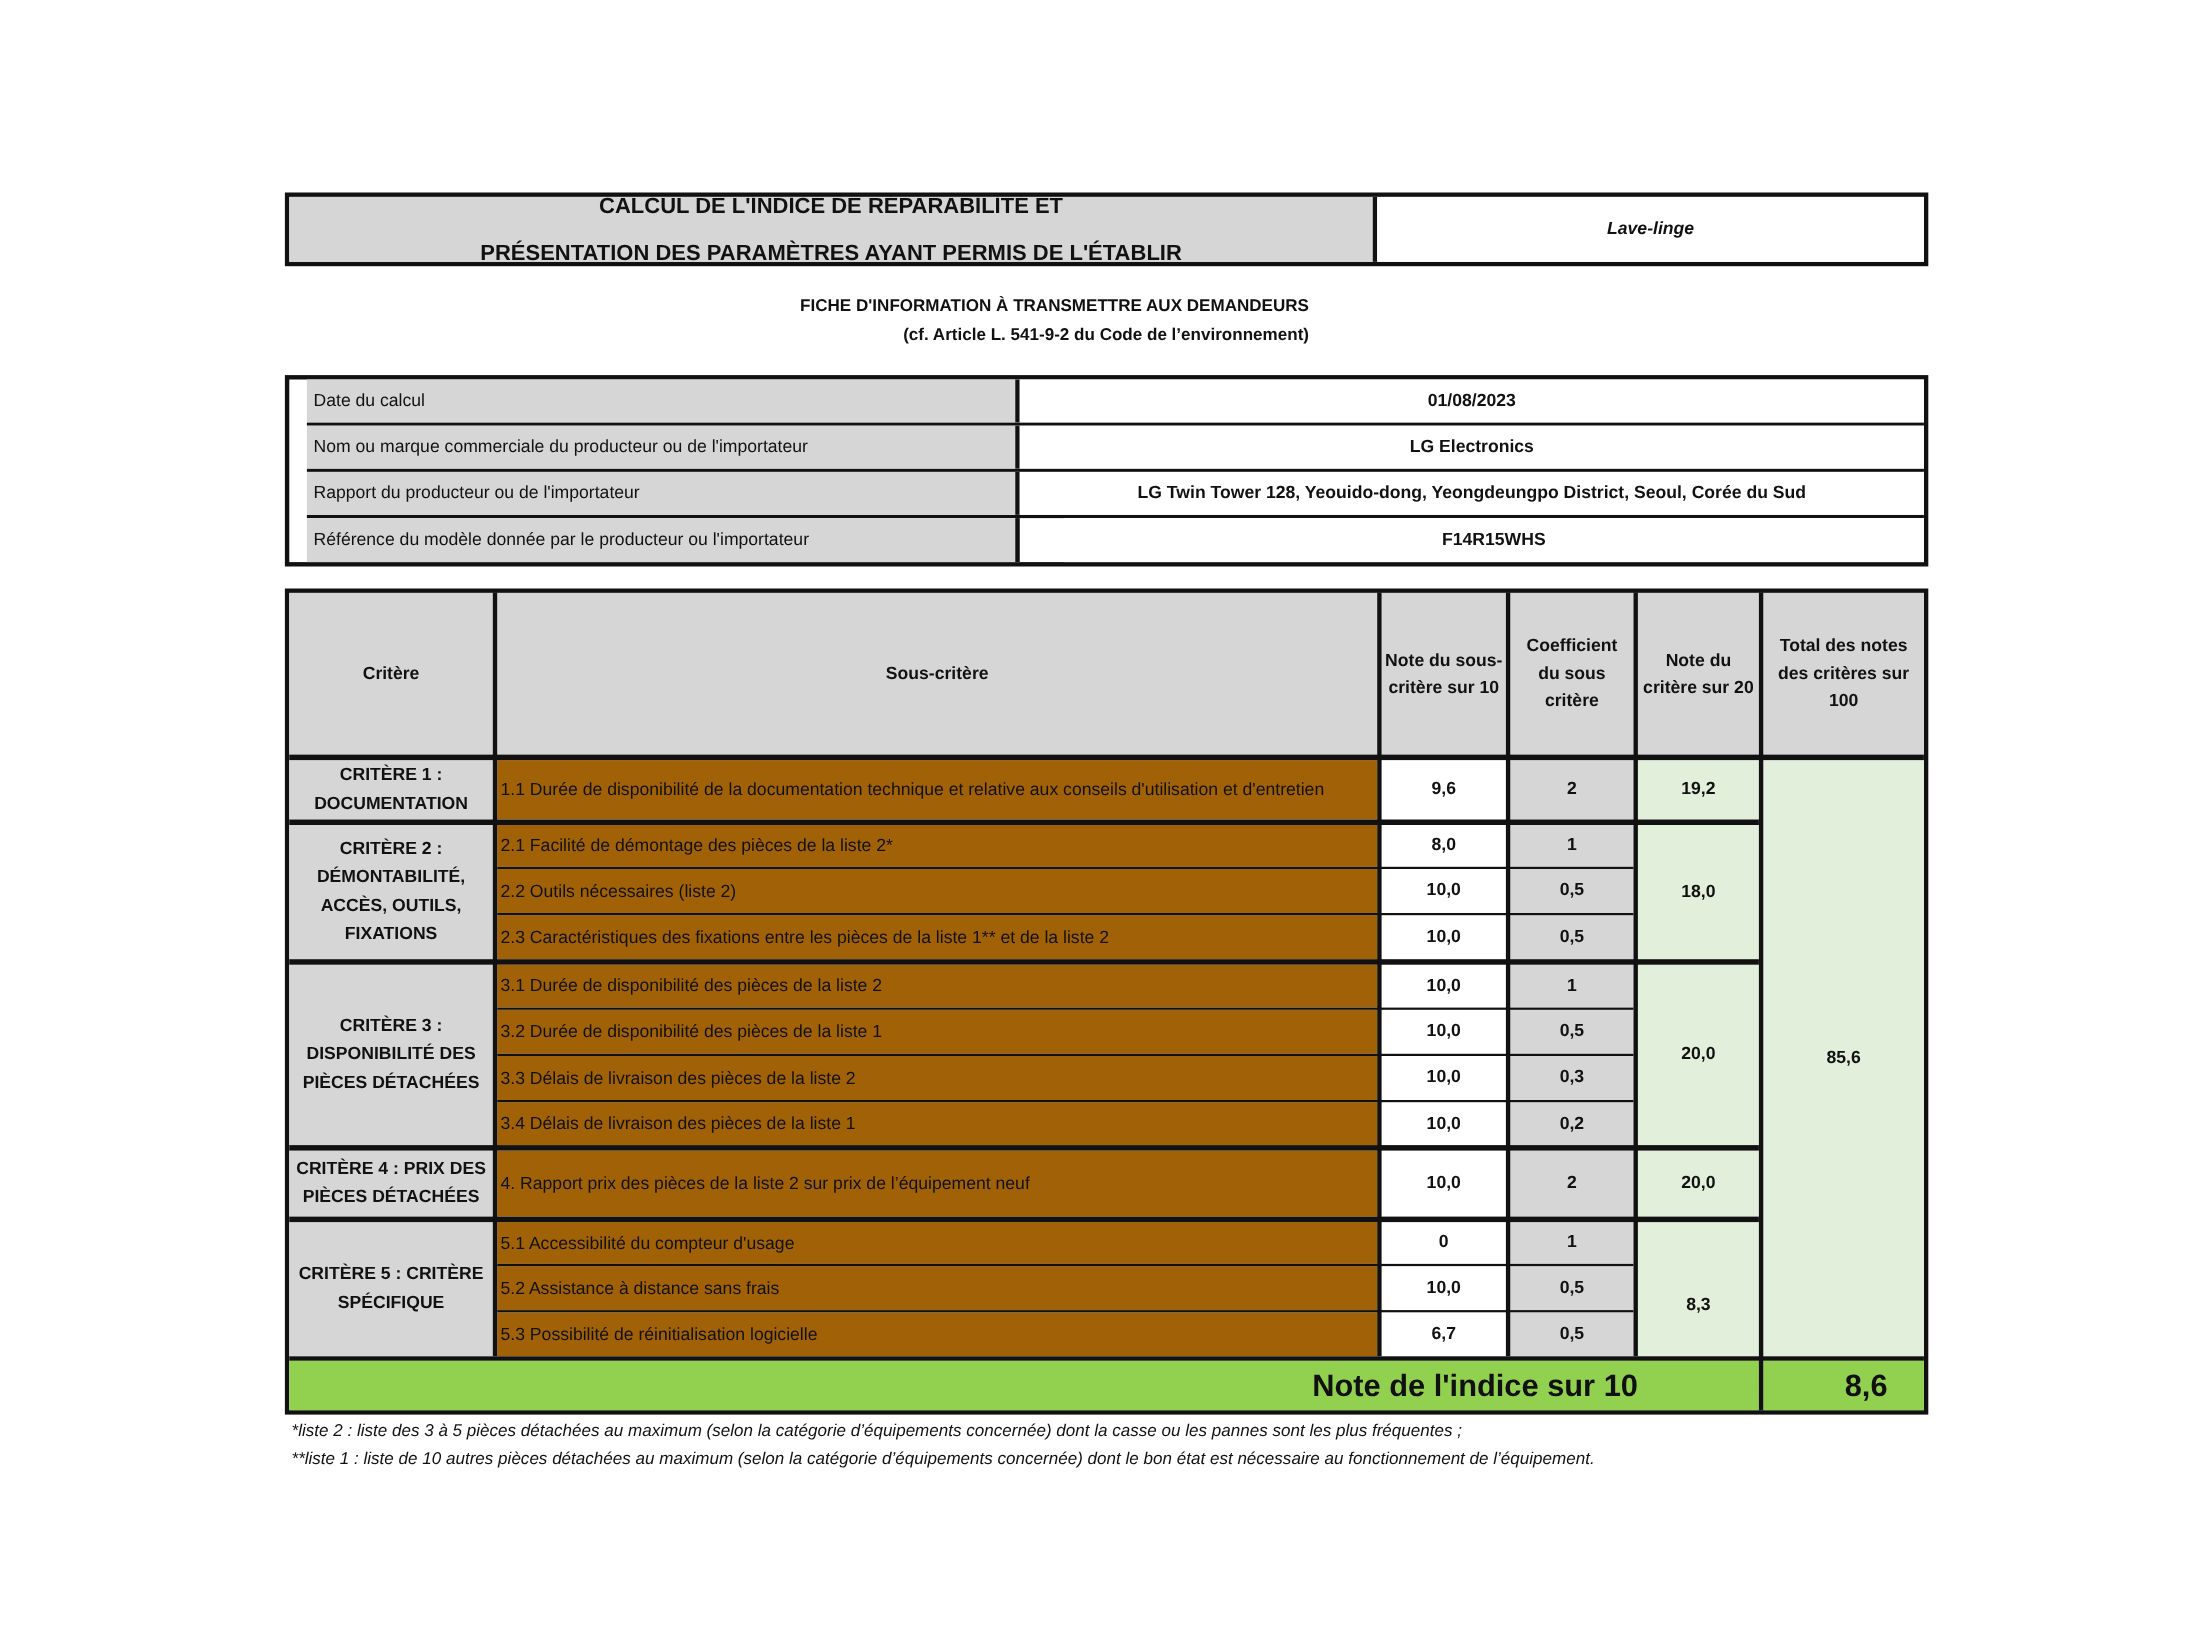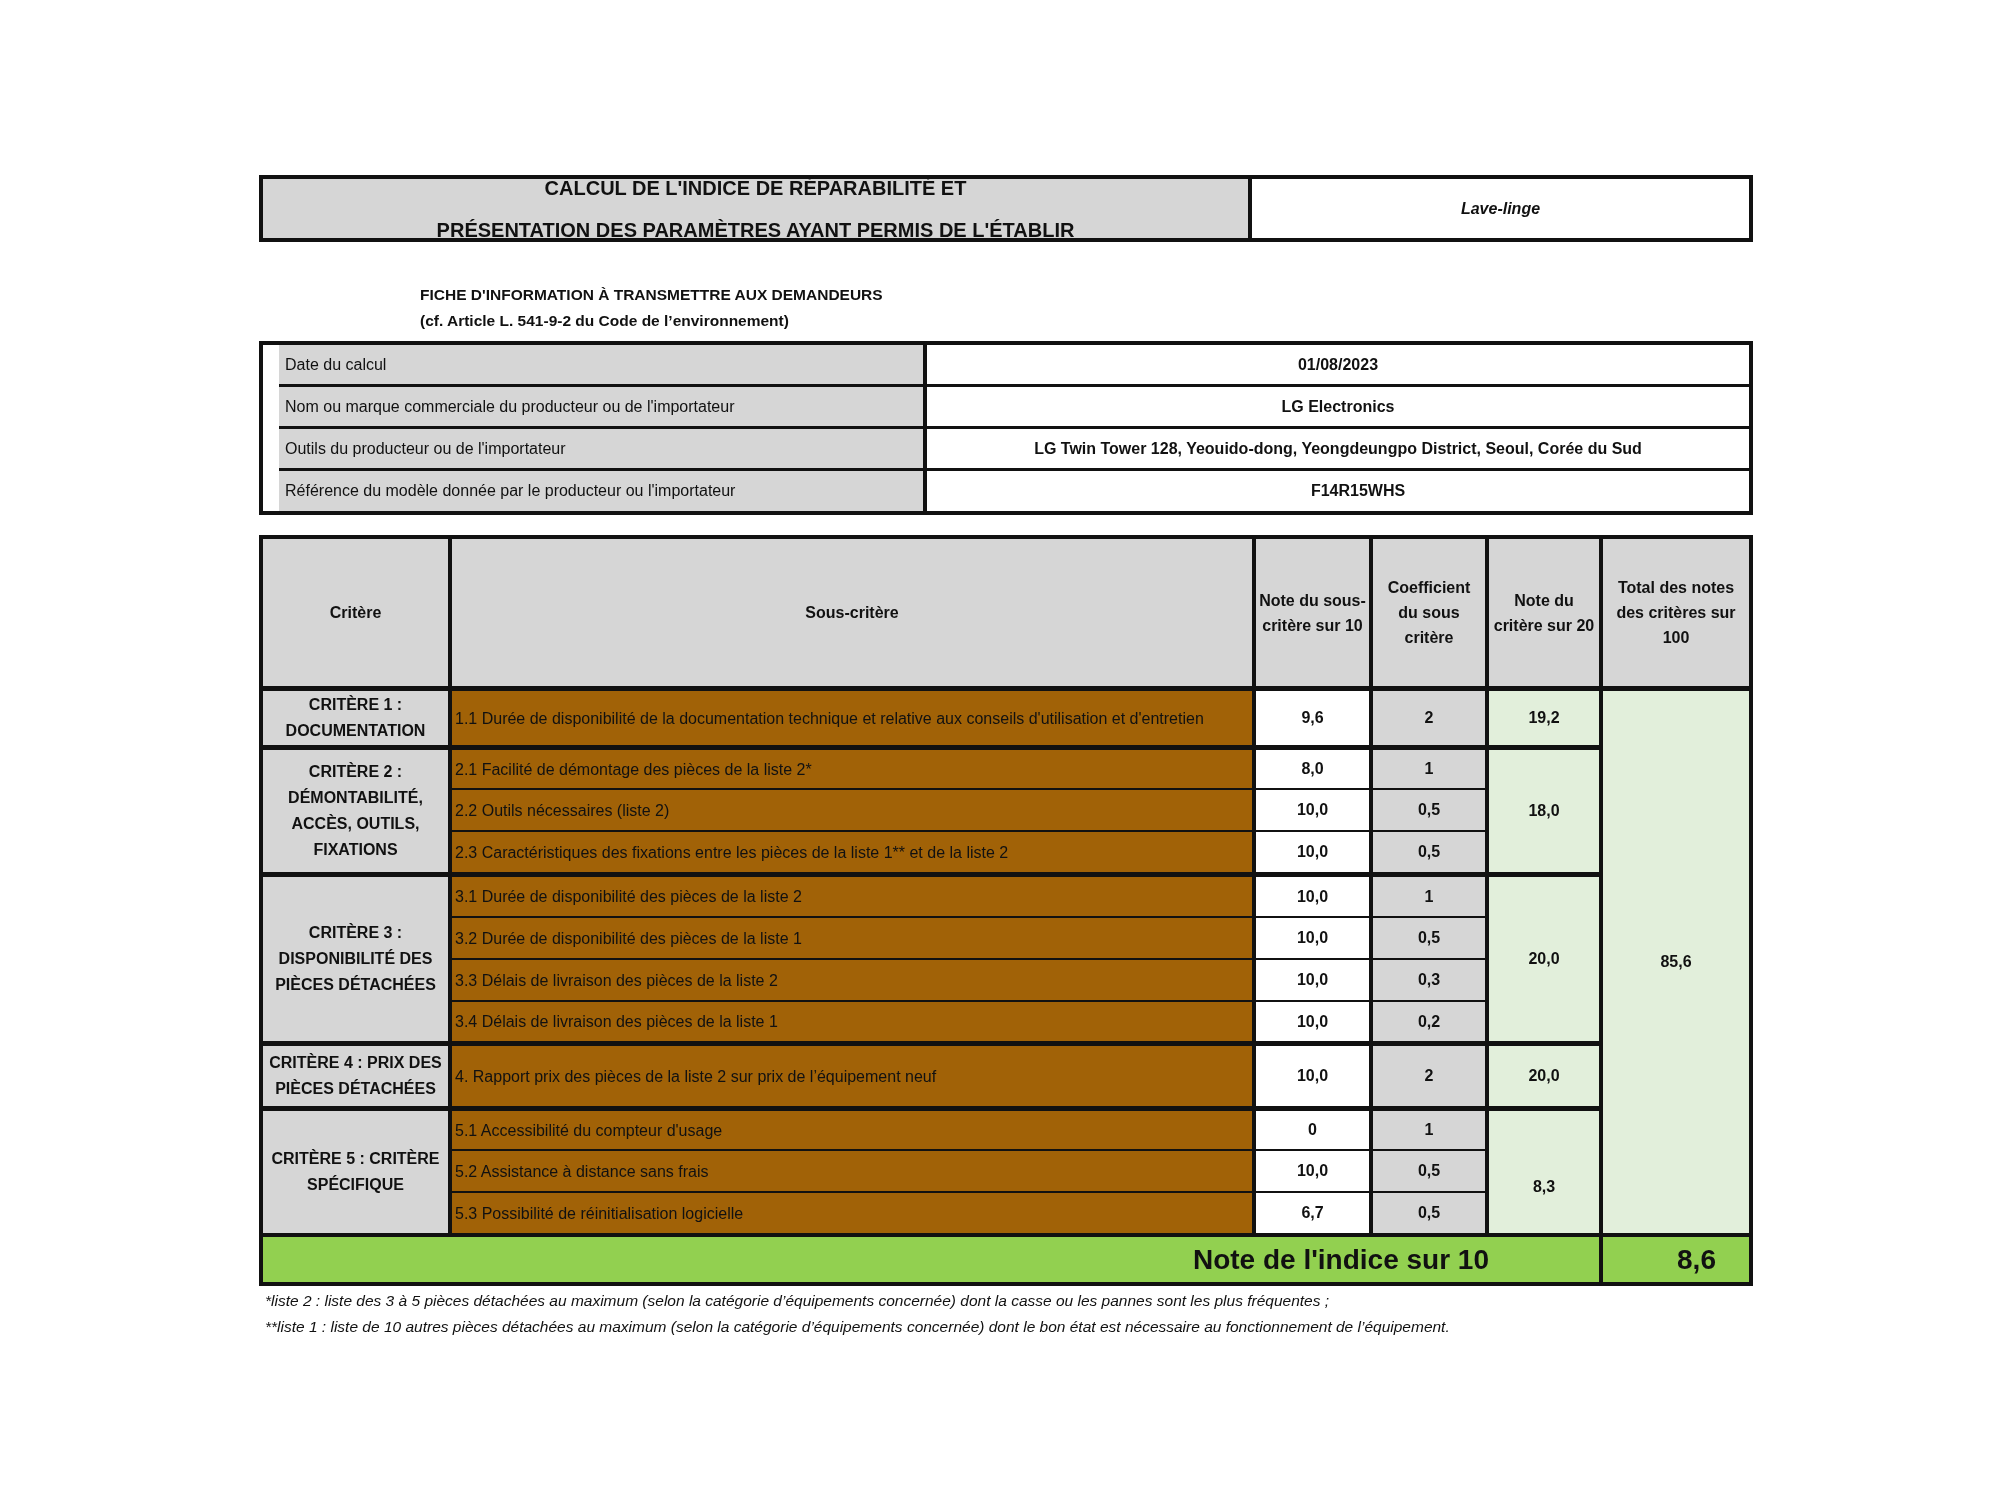--- a/index.html
+++ b/index.html
@@ -2,21 +2,21 @@
 <html><head>
 <meta charset="utf-8">
 <style>
   html, body { margin: 0; padding: 0; background: #ffffff; }
   body { width: 1998px; height: 1498px; position: relative; font-family: "Liberation Sans", "DejaVu Sans", sans-serif; color: #111; overflow: hidden; }
 
   .title-box { position: absolute; left: 259px; top: 175px; width: 1494px; height: 67px; border: 4px solid #111; box-sizing: border-box; display: flex; }
   .title-left { width: 985px; background: #d6d6d6; border-right: 4px solid #111; display: flex; flex-direction: column; justify-content: center; align-items: center; font-weight: bold; font-size: 20px; line-height: 30px; gap: 12px; }
   .title-right { flex: 1; background: #fff; display: flex; align-items: center; justify-content: center; font-style: italic; font-weight: bold; font-size: 16px; }
 
-  .subtitle { position: absolute; left: 420px; top: 266px; width: 770px; text-align: left; font-weight: bold; font-size: 15.5px; line-height: 26px; margin-top: 16px; }
+  .subtitle { position: absolute; left: 420px; top: 266px; width: 770px; text-align: right; font-weight: bold; font-size: 15.5px; line-height: 26px; }
 
   .info-table { position: absolute; left: 259px; top: 341px; width: 1494px; border: 4px solid #111; box-sizing: border-box; border-collapse: collapse; padding-left: 16px; }
   .info-row { display: flex; height: 42px; border-bottom: 3px solid #111; box-sizing: border-box; }
   .info-row:last-child { border-bottom: none; height: 40px; gap: 40px; }
   .info-label { width: 648px; background: #d6d6d6; border-right: 4px solid #111; display: flex; align-items: center; padding-left: 6px; font-size: 16px; box-sizing: border-box; }
   .info-value { flex: 1; background: #fff; display: flex; align-items: center; justify-content: center; font-weight: bold; font-size: 16px; }
 
   .grid { position: absolute; left: 259px; top: 535px; width: 1494px; height: 751px; border: 4px solid #111; box-sizing: border-box; }
   .cell { position: absolute; box-sizing: border-box; display: flex; align-items: center; justify-content: center; text-align: center; font-size: 16px; }
   .hdr { background: #d6d6d6; font-weight: bold; line-height: 25px; }
@@ -51,21 +51,21 @@
 <div class="info-table">
   <div class="info-row">
     <div class="info-label">Date du calcul</div>
     <div class="info-value">01/08/2023</div>
   </div>
   <div class="info-row">
     <div class="info-label">Nom ou marque commerciale du producteur ou de l'importateur</div>
     <div class="info-value">LG Electronics</div>
   </div>
   <div class="info-row">
-    <div class="info-label">Outils du producteur ou de l'importateur</div>
+    <div class="info-label">Rapport du producteur ou de l'importateur</div>
     <div class="info-value">LG Twin Tower 128, Yeouido-dong, Yeongdeungpo District, Seoul, Corée du Sud</div>
   </div>
   <div class="info-row">
     <div class="info-label">Référence du modèle donnée par le producteur ou l'importateur</div>
     <div class="info-value">F14R15WHS</div>
   </div>
 </div>
 
 <div class="grid">
 

